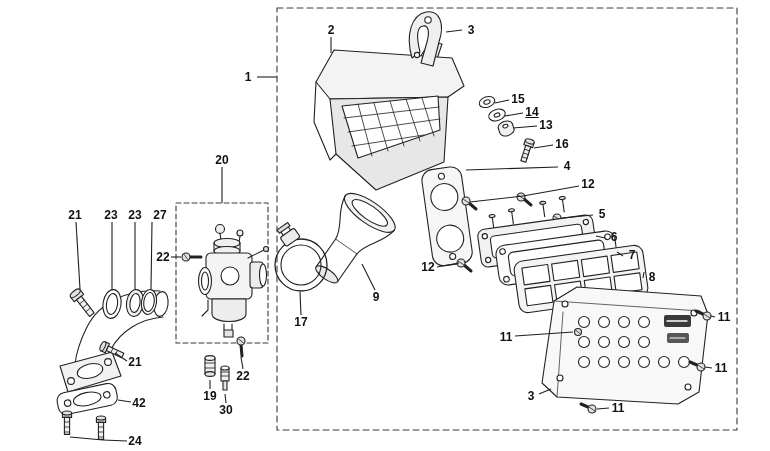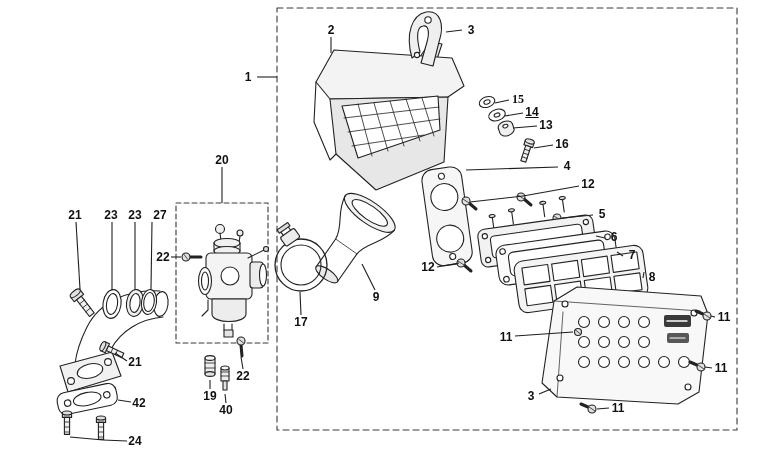--- a/index.html
+++ b/index.html
@@ -339,21 +339,21 @@
       <line x1="127" y1="361" x2="115" y2="353"></line>
       <line x1="131" y1="402" x2="118" y2="400"></line>
       <line x1="127" y1="441" x2="103" y2="440"></line>
       <line x1="103" y1="440" x2="70" y2="437"></line>
     </svg>
 
   <div>
       <div class="callout" style="left: 248px; top: 77px;">1</div>
       <div class="callout" style="left: 331px; top: 30px;">2</div>
       <div class="callout" style="left: 471px; top: 30px;">3</div>
-      <div class="callout" style="left: 518px; top: 99px; font-family: Liberation Serif, serif;">15</div>
+      <div class="callout" style="left: 518px; top: 99px;">15</div>
       <div class="callout" style="left: 532px; top: 112px; text-decoration: underline;">14</div>
       <div class="callout" style="left: 546px; top: 125px;">13</div>
       <div class="callout" style="left: 562px; top: 144px;">16</div>
       <div class="callout" style="left: 567px; top: 166px;">4</div>
       <div class="callout" style="left: 588px; top: 184px;">12</div>
       <div class="callout" style="left: 602px; top: 214px;">5</div>
       <div class="callout" style="left: 614px; top: 237px;">6</div>
       <div class="callout" style="left: 632px; top: 255px;">7</div>
       <div class="callout" style="left: 652px; top: 277px;">8</div>
       <div class="callout" style="left: 428px; top: 267px;">12</div>
@@ -361,21 +361,21 @@
       <div class="callout" style="left: 721px; top: 368px;">11</div>
       <div class="callout" style="left: 618px; top: 408px;">11</div>
       <div class="callout" style="left: 506px; top: 337px;">11</div>
       <div class="callout" style="left: 531px; top: 396px;">3</div>
       <div class="callout" style="left: 376px; top: 297px;">9</div>
       <div class="callout" style="left: 301px; top: 322px;">17</div>
       <div class="callout" style="left: 222px; top: 160px;">20</div>
       <div class="callout" style="left: 163px; top: 257px;">22</div>
       <div class="callout" style="left: 243px; top: 376px;">22</div>
       <div class="callout" style="left: 210px; top: 396px; text-align: center;">19</div>
-      <div class="callout" style="left: 226px; top: 410px;">40</div>
+      <div class="callout" style="left: 226px; top: 410px;">30</div>
       <div class="callout" style="left: 75px; top: 215px;">21</div>
       <div class="callout" style="left: 111px; top: 215px;">23</div>
       <div class="callout" style="left: 135px; top: 215px;">23</div>
       <div class="callout" style="left: 160px; top: 215px;">27</div>
       <div class="callout" style="left: 135px; top: 362px;">21</div>
       <div class="callout" style="left: 139px; top: 403px;">42</div>
       <div class="callout" style="left: 135px; top: 441px;">24</div>
     </div>
 
 </div>

